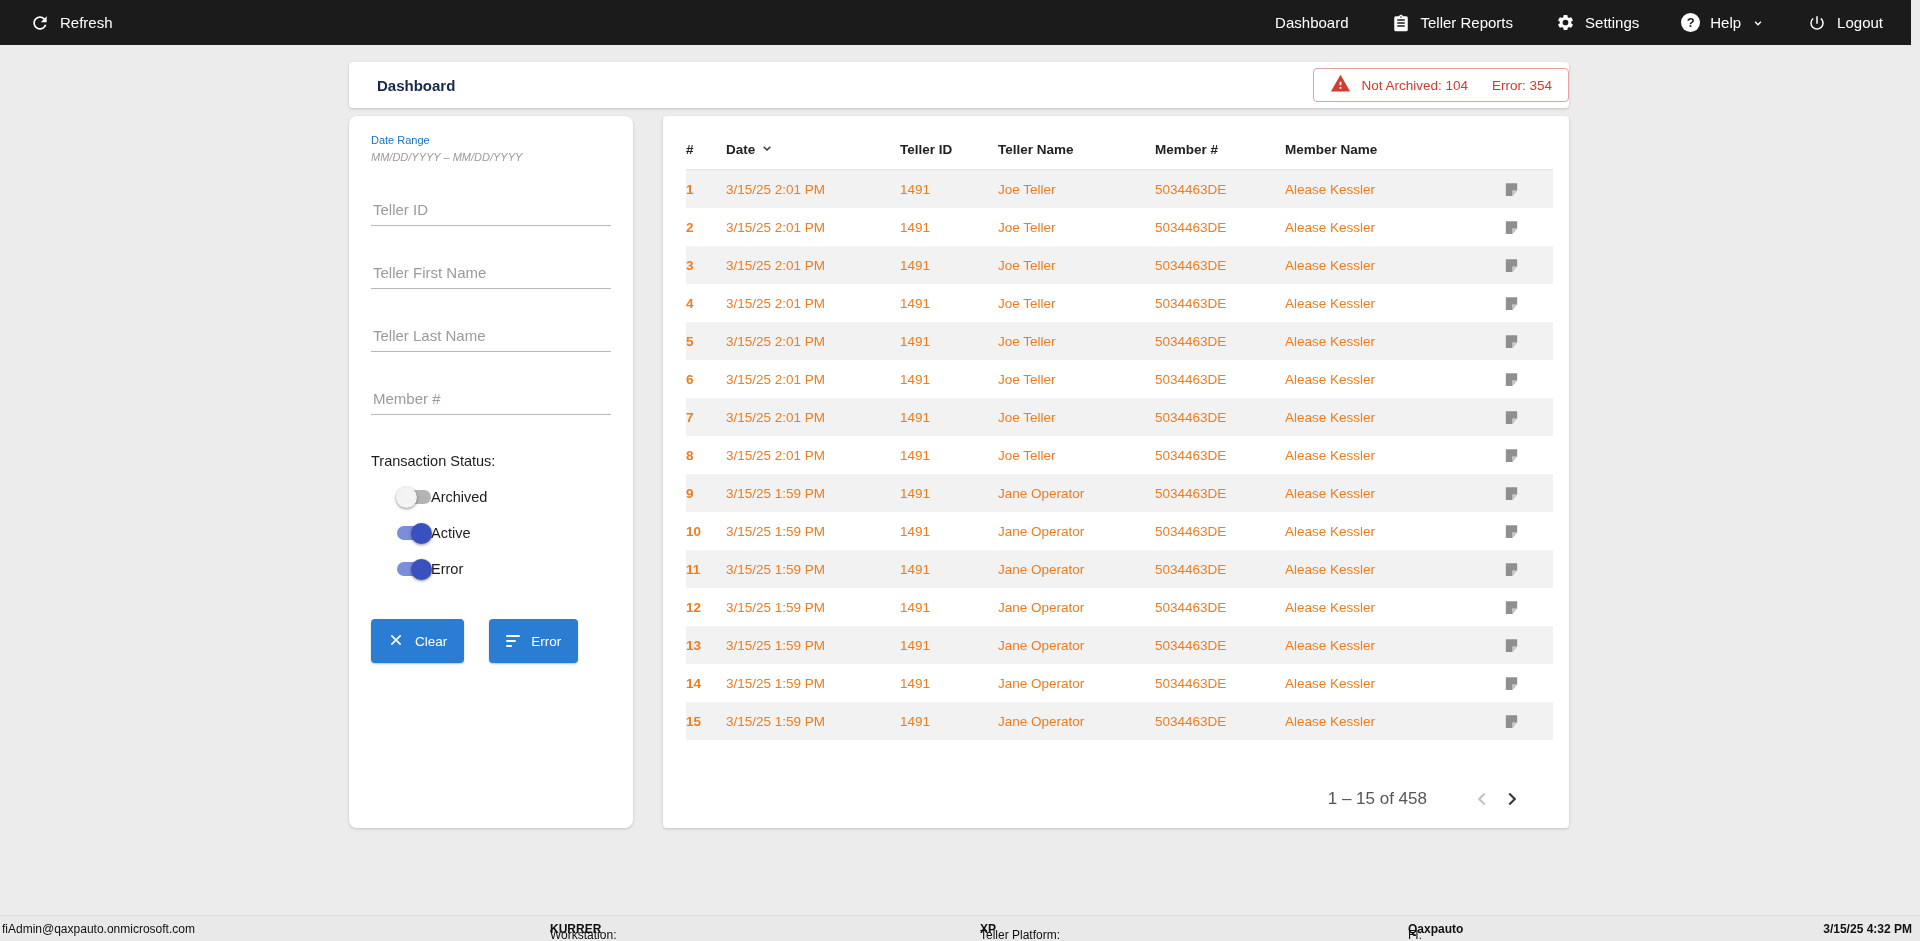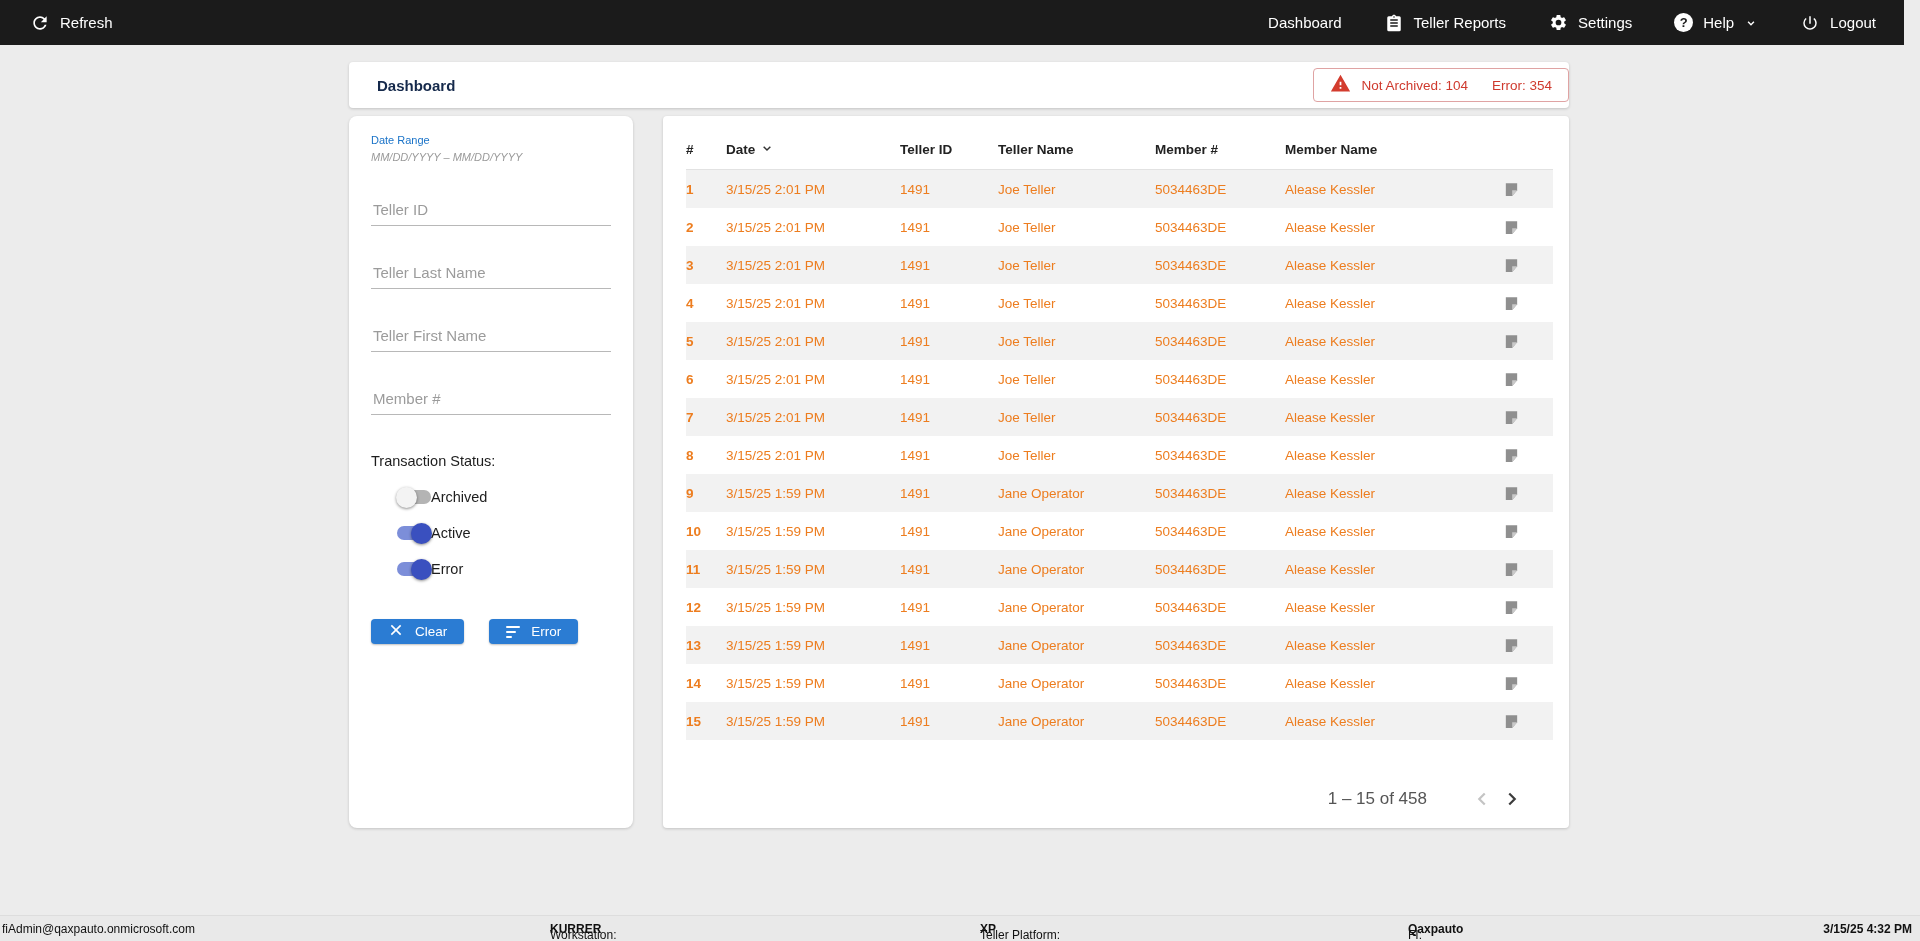--- a/index.html
+++ b/index.html
@@ -7,21 +7,21 @@
   body {
     font-family: "Liberation Sans", sans-serif;
     background: #ececec;
     position: relative;
     overflow: hidden;
     color: #222;
   }
 
   
   .topbar {
-    position: absolute; top: 0; left: 0; right: 16px; height: 45px;
+    position: absolute; top: 0; left: 0; right: 9px; height: 45px;
     background: #1b1b1b; color: #fff;
     display: flex; align-items: center; justify-content: space-between;
     padding: 0 28px 0 30px;
   }
   .topbar .left, .topbar .right { display: flex; align-items: center; }
   .nav-item { display: flex; align-items: center; gap: 10px; font-size: 15px; cursor: pointer; }
   .topbar .right .nav-item { margin-left: 42px; }
   .icon16 { width: 20px; height: 20px; display: inline-flex; align-items: center; justify-content: center; }
   .grid-icon { display: grid; grid-template-columns: 7px 7px; grid-template-rows: 7px 7px; gap: 2px; }
   .grid-icon span { background: #fff; border-radius: 1px; }
@@ -72,21 +72,21 @@
   .toggle-row .t-label { font-size: 14.5px; color: #1d1d1d; }
   .switch { position: relative; width: 34px; height: 14px; border-radius: 7px; background: #b4b4b4; cursor: pointer; flex: 0 0 auto; }
   .switch .thumb {
     position: absolute; top: -3.5px; left: -1px; width: 21px; height: 21px; border-radius: 50%;
     background: #f3f3f3; box-shadow: 0 1px 3px rgba(0,0,0,.45);
   }
   .switch.on { background: #7c8ed9; }
   .switch.on .thumb { left: 14px; background: #3a50bf; }
   .btn-row { display: flex; gap: 25px; margin-top: 42px; }
   .btn {
-    background: #2b7cd3; color: #fff; border: none; border-radius: 4px; height: 25px;
+    background: #2b7cd3; color: #fff; border: none; border-radius: 4px; height: 44px;
     display: flex; align-items: center; gap: 11px; padding: 0 17px;
     font-size: 13.5px; cursor: pointer; box-shadow: 0 1px 2px rgba(0,0,0,.25);
     font-family: "Liberation Sans", sans-serif;
   }
   .filter-bars { display: flex; flex-direction: column; gap: 3px; align-items: flex-start; }
   .filter-bars span { height: 2px; background: #fff; border-radius: 1px; display: block; }
   .filter-bars .b1 { width: 14px; } .filter-bars .b2 { width: 10px; } .filter-bars .b3 { width: 6px; }
 
   
   .table-card {
@@ -198,22 +198,22 @@
     <span class="gap"></span>
     <span>Error: 354</span>
   </div>
 </div>
 
 <div class="filter-card">
   <div class="dr-label">Date Range</div>
   <div class="dr-hint">MM/DD/YYYY – MM/DD/YYYY</div>
 
   <div class="field"><input placeholder="Teller ID" style=""></div>
+  <div class="field"><input placeholder="Teller First Name" style=""></div>
   <div class="field"><input placeholder="Teller Last Name" style=""></div>
-  <div class="field"><input placeholder="Teller First Name" style=""></div>
   <div class="field"><input placeholder="Member #" style=""></div>
 
   <div class="ts-label">Transaction Status:</div>
 
   <div class="toggle-row">
     <span class="switch">
         <span class="thumb"></span>
       </span>
     <span class="t-label">Archived</span>
   </div>

